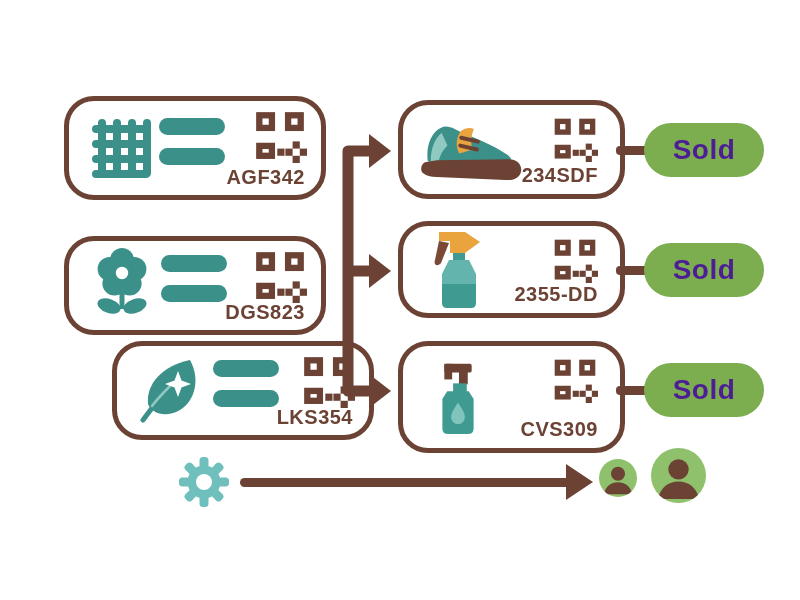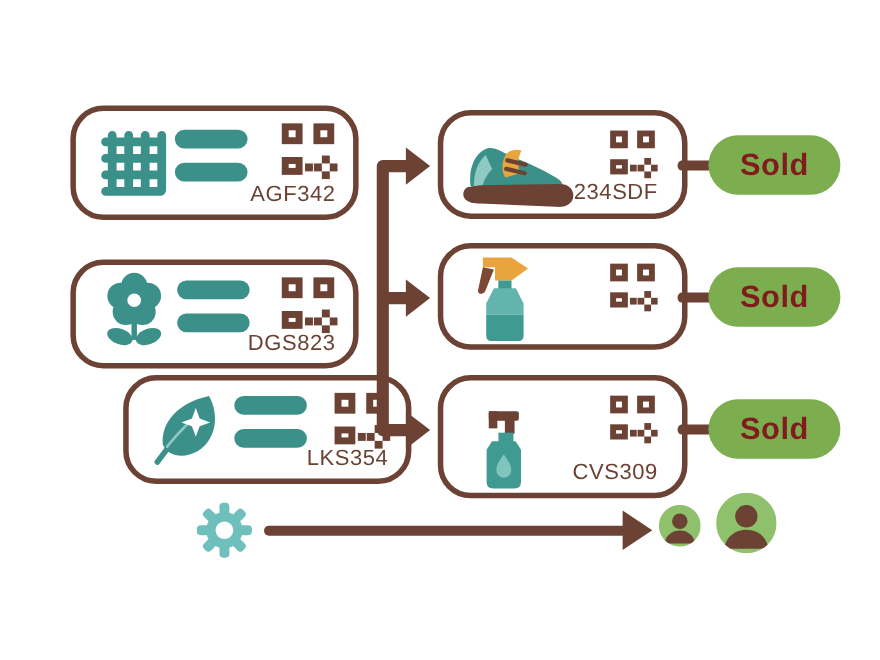--- a/index.html
+++ b/index.html
@@ -10,39 +10,39 @@
   html,body{margin:0;padding:0;background:#fff;}
   #stage{
     position:relative;width:800px;height:600px;background:var(--background);
     overflow:hidden;font-family:"Liberation Sans",sans-serif;
   }
   .card{
     position:absolute;background:#fff;border:5px solid var(--brown);
     border-radius:30px;box-sizing:border-box;display:flex;align-items:center;
   }
   .card-left{left:64px;width:262px;padding:0 12px 0 20px;}
-  .card-right{left:398px;width:227px;padding:0 10px 0 14px;align-items:flex-end;}
+  .card-right{left:398px;width:227px;padding:0 10px 0 14px;}
   #lcard1{top:96px;height:104px;}
   #lcard2{top:236px;height:99px;}
   #lcard3{top:341px;height:99px;margin-left:48px;}
   #rcard1{top:100px;height:99px;}
   #rcard2{top:221px;height:97px;}
   #rcard3{top:341px;height:112px;}
   .code-label{
     position:absolute;right:16px;bottom:6px;color:var(--brown);
-    font-size:20px;font-weight:400;letter-spacing:.5px;
+    font-size:20px;font-weight:700;letter-spacing:.5px;
   }
   .card-right .code-label{right:22px;bottom:7px;}
   .bars{display:flex;flex-direction:column;gap:13px;margin:0 6px 14px 6px;}
   .bar{width:66px;height:17px;border-radius:9px;background:var(--teal);}
   .qr{position:absolute;top:8px;right:14px;}
   .card-right .qr{top:9px;right:22px;}
   .pill{
     position:absolute;left:644px;width:120px;height:54px;border-radius:27px;
-    background:var(--green);color:#7f1d1d;display:flex;align-items:center;justify-content:center;
+    background:var(--green);color:#4c1d95;display:flex;align-items:center;justify-content:center;
     font-size:28px;font-weight:700;letter-spacing:.5px;
   }
   #pill1{top:123px;} #pill2{top:243px;} #pill3{top:363px;}
   .stub{position:absolute;left:616px;width:36px;height:9px;background:var(--brown);border-radius:4px;}
   #stub1{top:146px;} #stub2{top:266px;} #stub3{top:386px;}
   #connector{position:absolute;left:333px;top:128px;}
   #flow-line{position:absolute;left:240px;top:478px;width:330px;height:9px;
     background:var(--brown);border-radius:5px;}
   #flow-arrowhead{position:absolute;left:566px;top:464px;width:0;height:0;
     border-top:18px solid transparent;border-bottom:18px solid transparent;
@@ -204,20 +204,21 @@
         <rect x="7" y="41" width="14" height="11"></rect>
       </g>
       <g fill="var(--brown)">
         <rect x="27" y="44" width="8" height="8"></rect>
           <rect x="44" y="36" width="8" height="8"></rect>
         <rect x="36" y="44" width="8" height="8"></rect>
           <rect x="52" y="44" width="8" height="8"></rect>
         <rect x="44" y="52" width="8" height="8"></rect>
       </g>
     </svg>
+    <span class="code-label">2355-DD</span>
   </div>
 
   <div class="card card-right" id="rcard3">
     <svg class="icon" width="54" height="82" viewBox="0 0 52 84" style="margin-left:14px;">
       <g fill="var(--brown)">
         <rect x="12" y="8" width="28" height="9" rx="2"></rect>
         <rect x="12" y="8" width="8" height="16"></rect>
         <rect x="27" y="15" width="9" height="14"></rect>
       </g>
       <rect x="21" y="28" width="14" height="9" fill="var(--teal-dark)"></rect>

